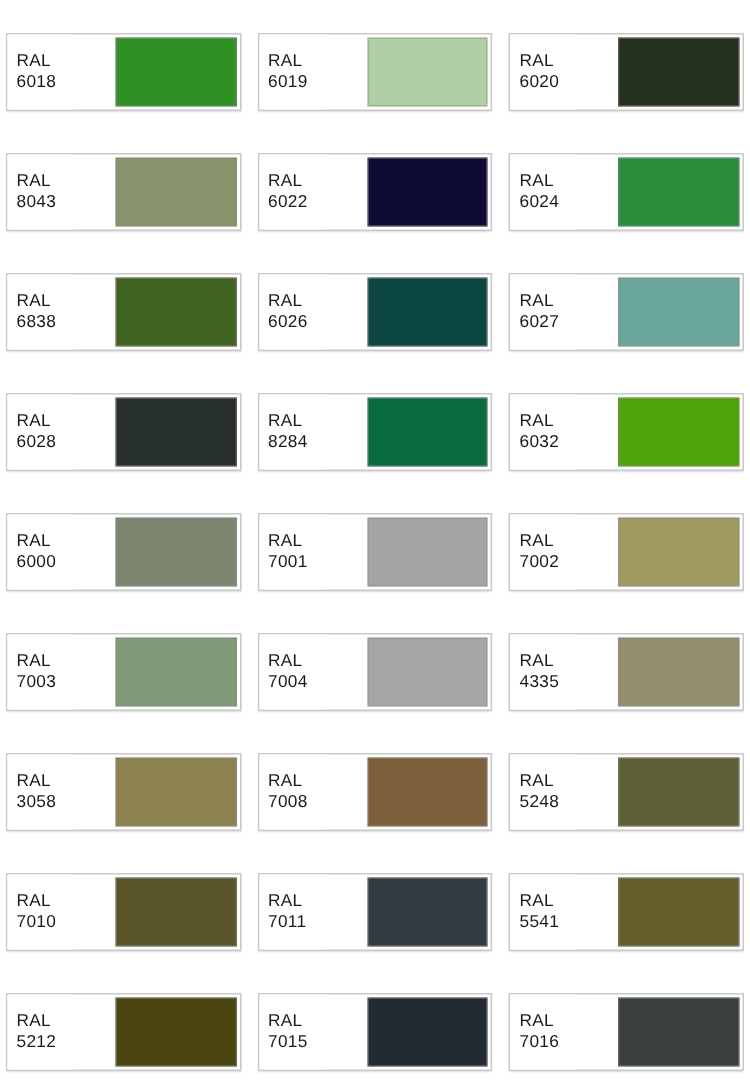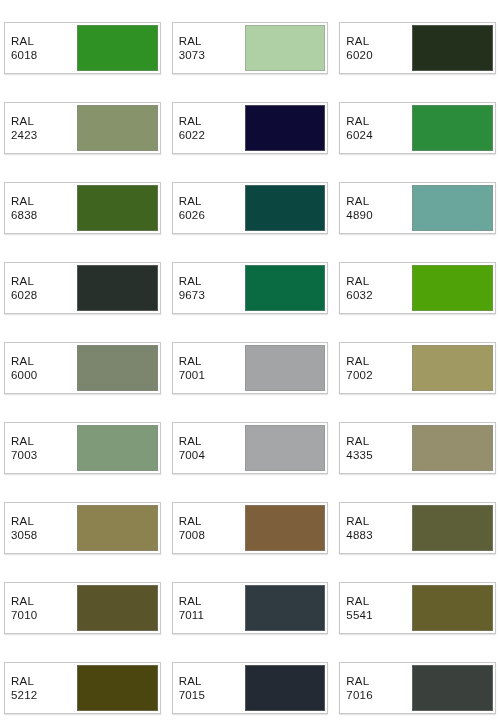--- a/index.html
+++ b/index.html
@@ -85,37 +85,37 @@
       <div class="ral-card">
         <div class="ral-label">
           <span class="ral-word">RAL</span>
           <span class="ral-code">6018</span>
         </div>
         <div class="ral-swatch" style="background: rgb(47, 144, 35);"></div>
       </div>
       <div class="ral-card">
         <div class="ral-label">
           <span class="ral-word">RAL</span>
-          <span class="ral-code">3073</span>
+          <span class="ral-code">6019</span>
         </div>
         <div class="ral-swatch" style="background: rgb(174, 208, 164);"></div>
       </div>
       <div class="ral-card">
         <div class="ral-label">
           <span class="ral-word">RAL</span>
           <span class="ral-code">6020</span>
         </div>
         <div class="ral-swatch" style="background: rgb(34, 48, 28);"></div>
       </div>
     </div>
     <div class="ral-row">
       <div class="ral-card">
         <div class="ral-label">
           <span class="ral-word">RAL</span>
-          <span class="ral-code">2423</span>
+          <span class="ral-code">8043</span>
         </div>
         <div class="ral-swatch" style="background: rgb(135, 147, 106);"></div>
       </div>
       <div class="ral-card">
         <div class="ral-label">
           <span class="ral-word">RAL</span>
           <span class="ral-code">6022</span>
         </div>
         <div class="ral-swatch" style="background: rgb(13, 11, 54);"></div>
       </div>
@@ -138,37 +138,37 @@
       <div class="ral-card">
         <div class="ral-label">
           <span class="ral-word">RAL</span>
           <span class="ral-code">6026</span>
         </div>
         <div class="ral-swatch" style="background: rgb(11, 71, 64);"></div>
       </div>
       <div class="ral-card">
         <div class="ral-label">
           <span class="ral-word">RAL</span>
-          <span class="ral-code">4890</span>
+          <span class="ral-code">6027</span>
         </div>
         <div class="ral-swatch" style="background: rgb(107, 166, 157);"></div>
       </div>
     </div>
     <div class="ral-row">
       <div class="ral-card">
         <div class="ral-label">
           <span class="ral-word">RAL</span>
           <span class="ral-code">6028</span>
         </div>
         <div class="ral-swatch" style="background: rgb(39, 48, 42);"></div>
       </div>
       <div class="ral-card">
         <div class="ral-label">
           <span class="ral-word">RAL</span>
-          <span class="ral-code">9673</span>
+          <span class="ral-code">8284</span>
         </div>
         <div class="ral-swatch" style="background: rgb(10, 107, 67);"></div>
       </div>
       <div class="ral-card">
         <div class="ral-label">
           <span class="ral-word">RAL</span>
           <span class="ral-code">6032</span>
         </div>
         <div class="ral-swatch" style="background: rgb(79, 163, 9);"></div>
       </div>
@@ -230,21 +230,21 @@
       <div class="ral-card">
         <div class="ral-label">
           <span class="ral-word">RAL</span>
           <span class="ral-code">7008</span>
         </div>
         <div class="ral-swatch" style="background: rgb(126, 95, 60);"></div>
       </div>
       <div class="ral-card">
         <div class="ral-label">
           <span class="ral-word">RAL</span>
-          <span class="ral-code">4883</span>
+          <span class="ral-code">5248</span>
         </div>
         <div class="ral-swatch" style="background: rgb(92, 95, 56);"></div>
       </div>
     </div>
     <div class="ral-row">
       <div class="ral-card">
         <div class="ral-label">
           <span class="ral-word">RAL</span>
           <span class="ral-code">7010</span>
         </div>

